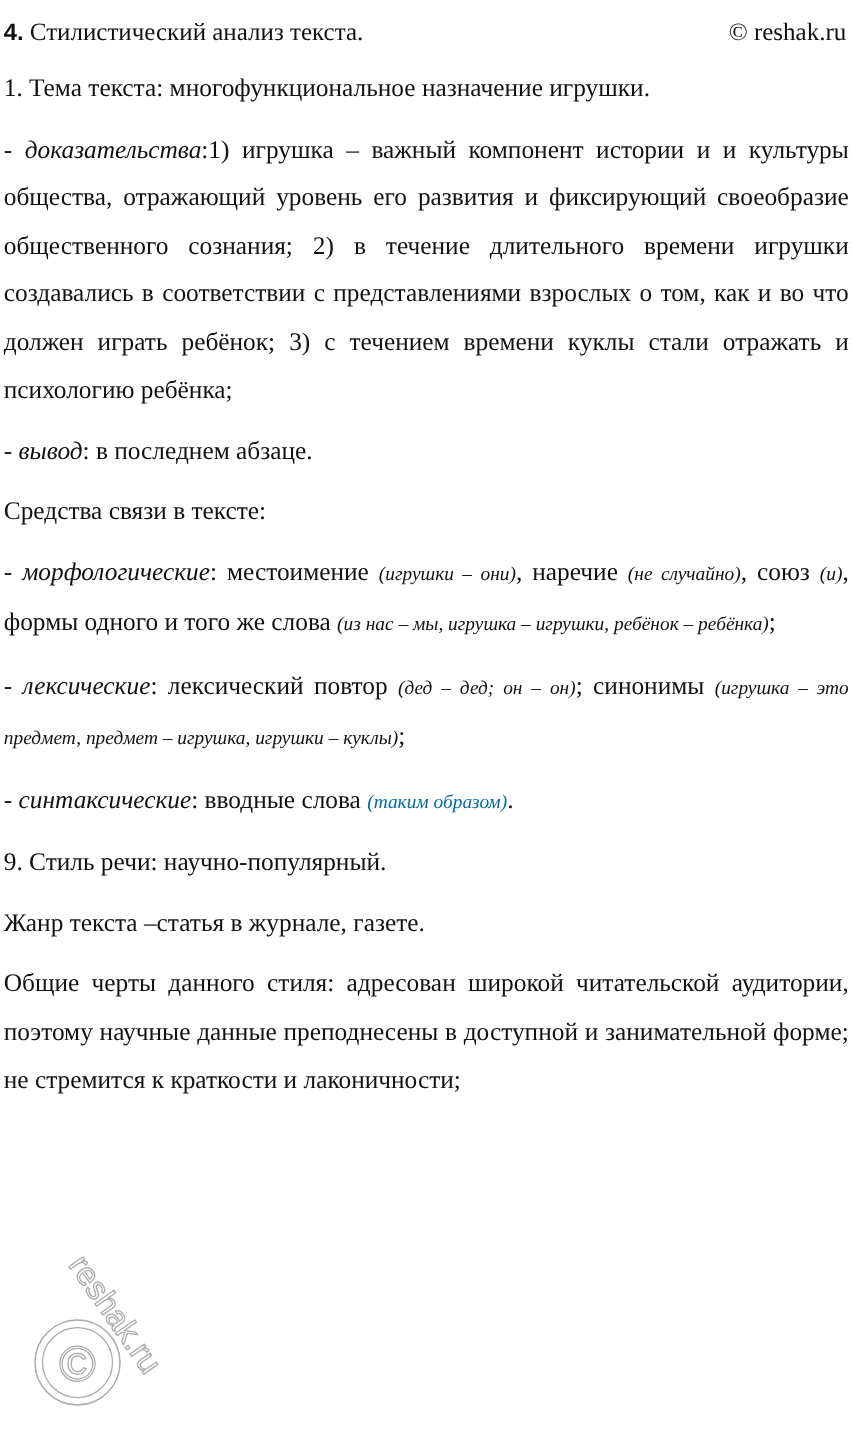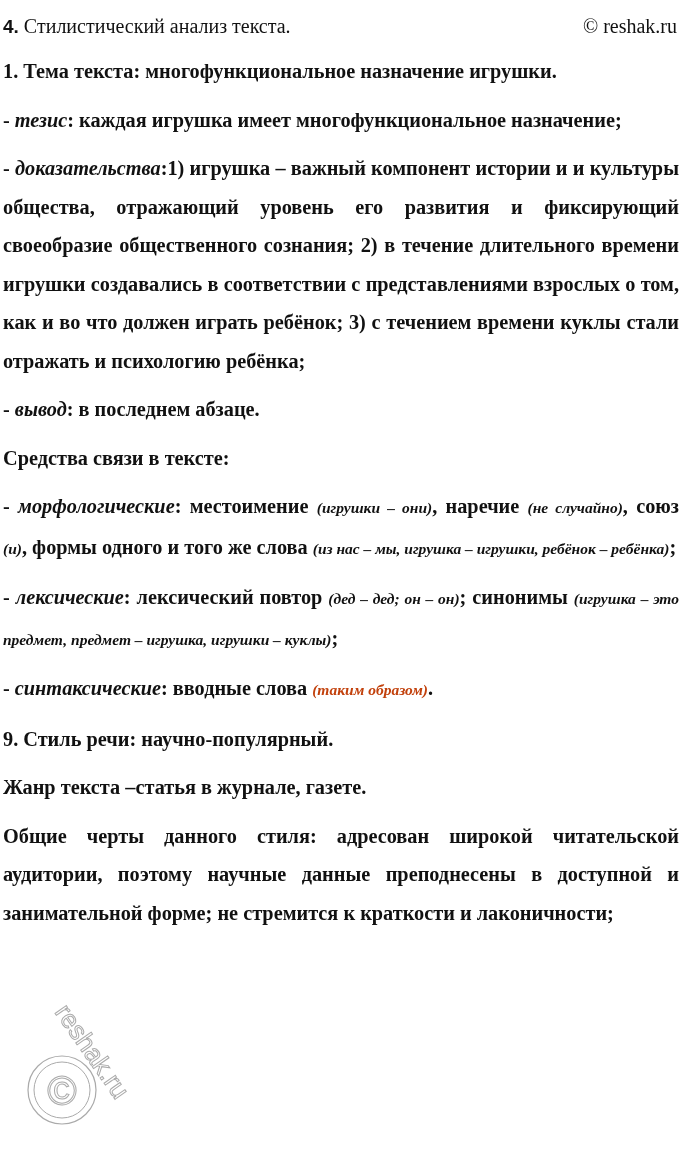--- a/index.html
+++ b/index.html
@@ -7,46 +7,44 @@
     width: 682px; height: 1158px; overflow: hidden; position: relative;
     font-family: "Liberation Serif", serif; color: #111;
   }
   .page { position: absolute; left: 3px; top: 14px; width: 676px; }
   .header { display: flex; justify-content: space-between; align-items: baseline; height: 28px; font-size: 20px; line-height: 24px; padding-top: 0px; }
   .header .num { font-family: "Liberation Sans", sans-serif; font-weight: bold; font-size: 19px; }
   .header .copy { margin-right: 2px; }
   p {
     margin: 0; font-size: 20.3px; line-height: 38.5px; text-align: justify;
     text-align-last: left;
-    font-weight: bold;
   }
   .gap { margin-top: 10px; }
   .it { font-style: italic; }
   .ex { font-style: italic; font-size: 15.5px; }
-  .gray { color: #c2410c; }
+  .gray { color: #0369a1; }
   .watermark {
     position: absolute; left: 14px; top: 1002px; width: 150px; height: 150px;
     pointer-events: none;
   }
 </style>
 </head>
 <body>
 
 <div class="page">
 
   <div class="header">
     <span><span class="num">4.</span> <span>Стилистический анализ текста.</span></span>
     <span class="copy">© reshak.ru</span>
   </div>
 
   <p class="gap">1. Тема текста: многофункциональное назначение игрушки.</p>
 
 
 
-  <p class="gap"><span>- </span><span class="it">тезис</span><span>: каждая игрушка имеет многофункциональное назначение;</span></p>
 
   <p class="gap"><span>- </span><span class="it">доказательства</span><span>:1) игрушка – важный компонент истории и и культуры общества, отражающий уровень его развития и фиксирующий своеобразие общественного сознания; 2) в течение длительного времени игрушки создавались в соответствии с представлениями взрослых о том, как и во что должен играть ребёнок; 3) с течением времени куклы стали отражать и психологию ребёнка;</span></p>
 
   <p class="gap"><span>- </span><span class="it">вывод</span><span>: в последнем абзаце.</span></p>
 
 
   <p class="gap">Средства связи в тексте:</p>
 
   <p class="gap"><span>- </span><span class="it">морфологические</span><span>: местоимение </span><span class="ex">(игрушки – они)</span><span>, наречие </span><span class="ex">(не случайно)</span><span>, союз </span><span class="ex">(и)</span><span>, формы одного и того же слова </span><span class="ex">(из нас – мы, игрушка – игрушки, ребёнок – ребёнка)</span><span>;</span></p>
 

